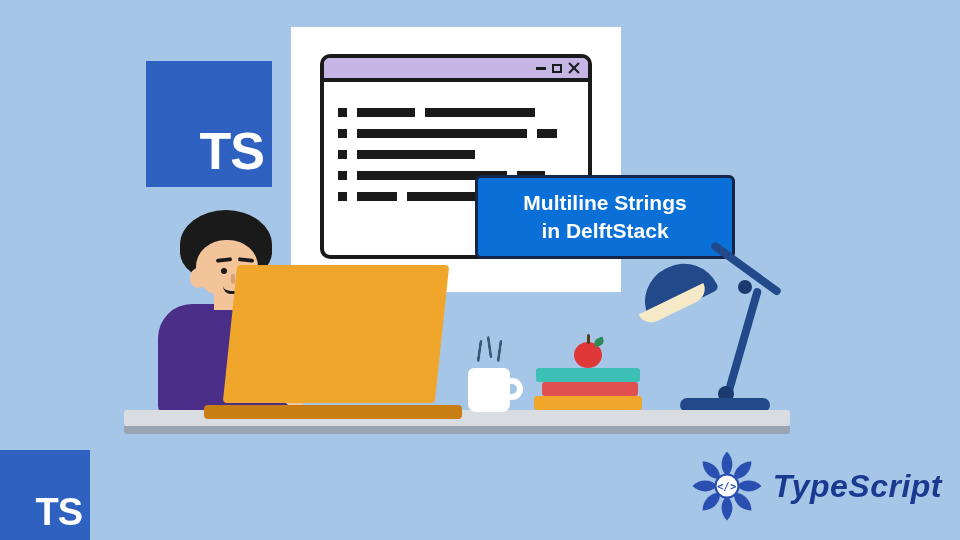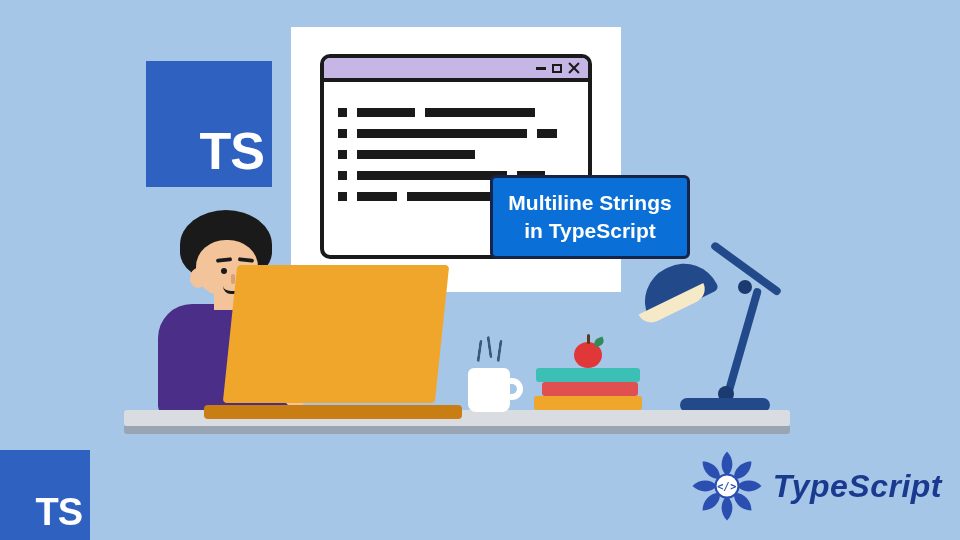--- a/index.html
+++ b/index.html
@@ -74,23 +74,23 @@
     font-weight: 800;
     display:flex; align-items:flex-end; justify-content:flex-end;
     padding: 6px 8px;
     letter-spacing: -1px;
   }
   .ts-big { left:146px; top:61px; width:126px; height:126px; font-size:52px; }
   .ts-small { left:0; top:450px; width:90px; height:90px; font-size:38px; }
   
   .callout {
     position: absolute;
-    left: 490px;
+    left: 475px;
     top: 175px;
-    width: 200px;
+    width: 260px;
     height: 84px;
     background: #0a6fd6;
     border: 3px solid #15254a;
     border-radius: 6px;
     color: #fff;
     font-weight: 700;
     font-size: 21px;
     line-height: 1.35;
     display:flex;
     align-items:center;
@@ -247,21 +247,21 @@
     </div>
   </div>
 
   <div class="ts-badge ts-big">
     <span>TS</span>
   </div>
 
   <div class="callout">
     <div>
       <div>Multiline Strings</div>
-      <div>in TypeScript</div>
+      <div>in DelftStack</div>
     </div>
   </div>
 
   <div class="lamp-arm1"></div>
   <div class="lamp-arm2"></div>
   <div class="lamp-elbow"></div>
   <div class="lamp-head"></div>
   <div class="lamp-light"></div>
   <div class="lamp-joint"></div>
   <div class="lamp-base"></div>

